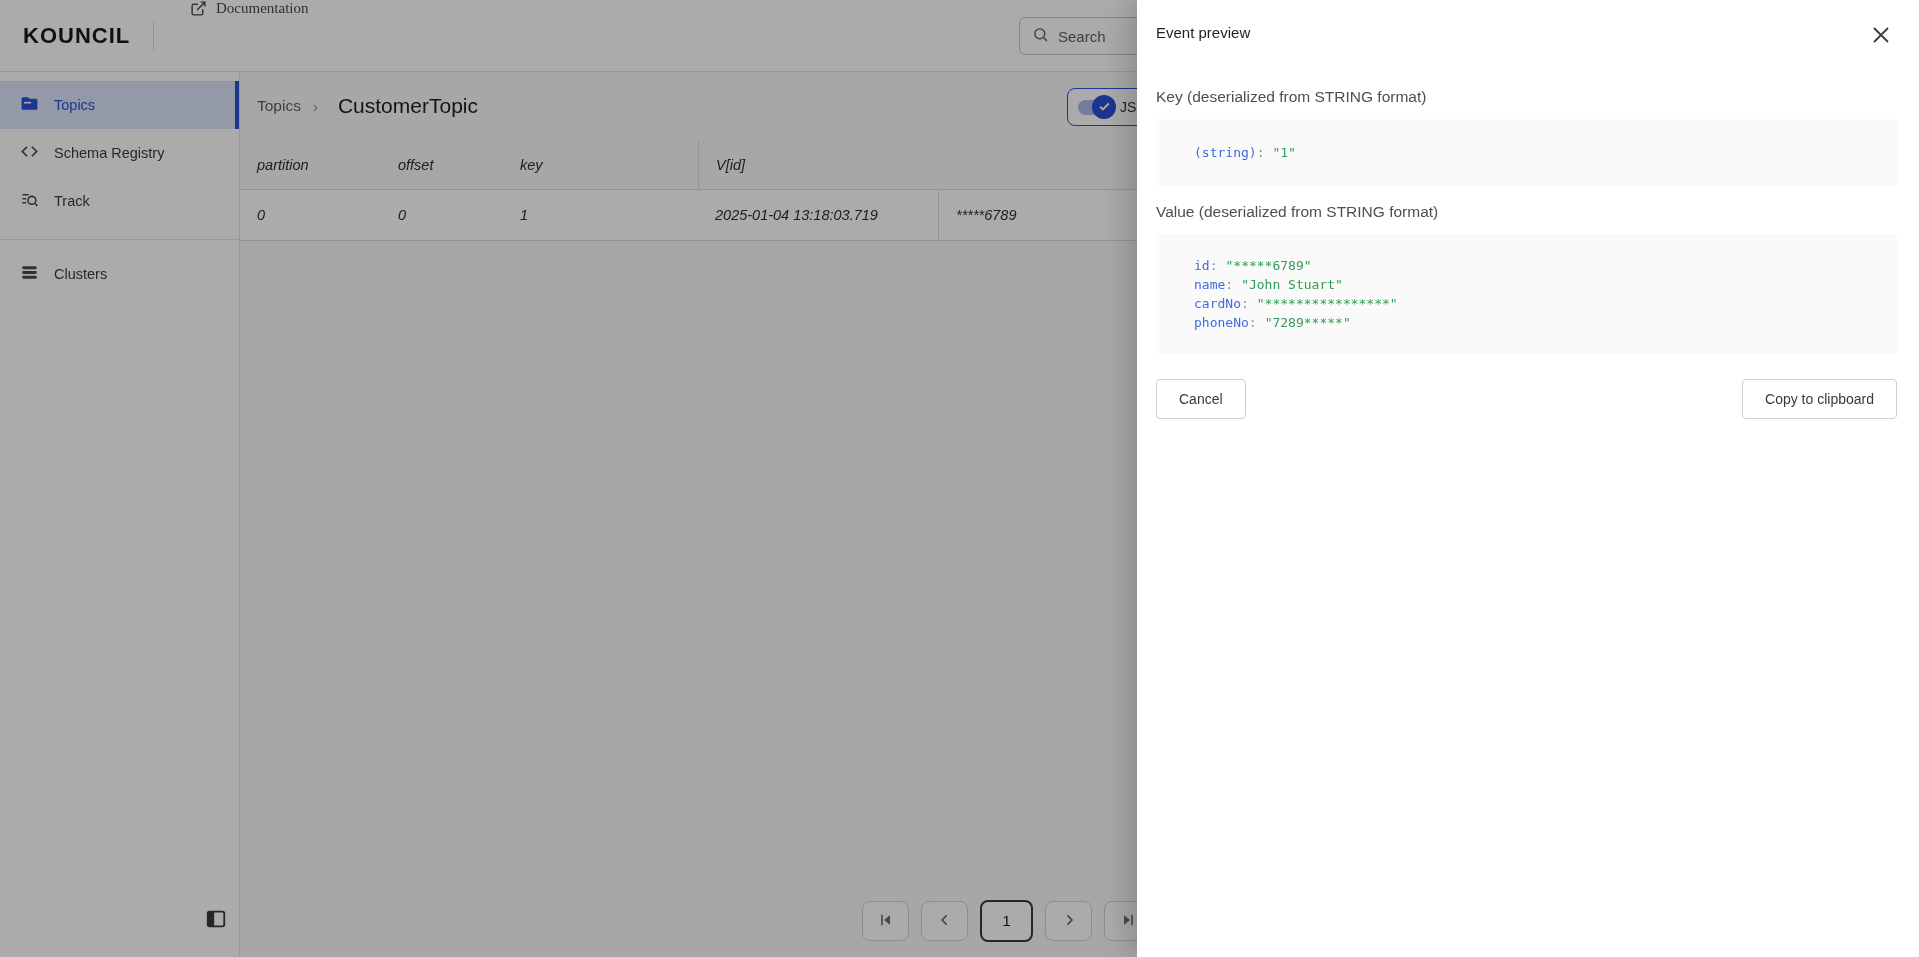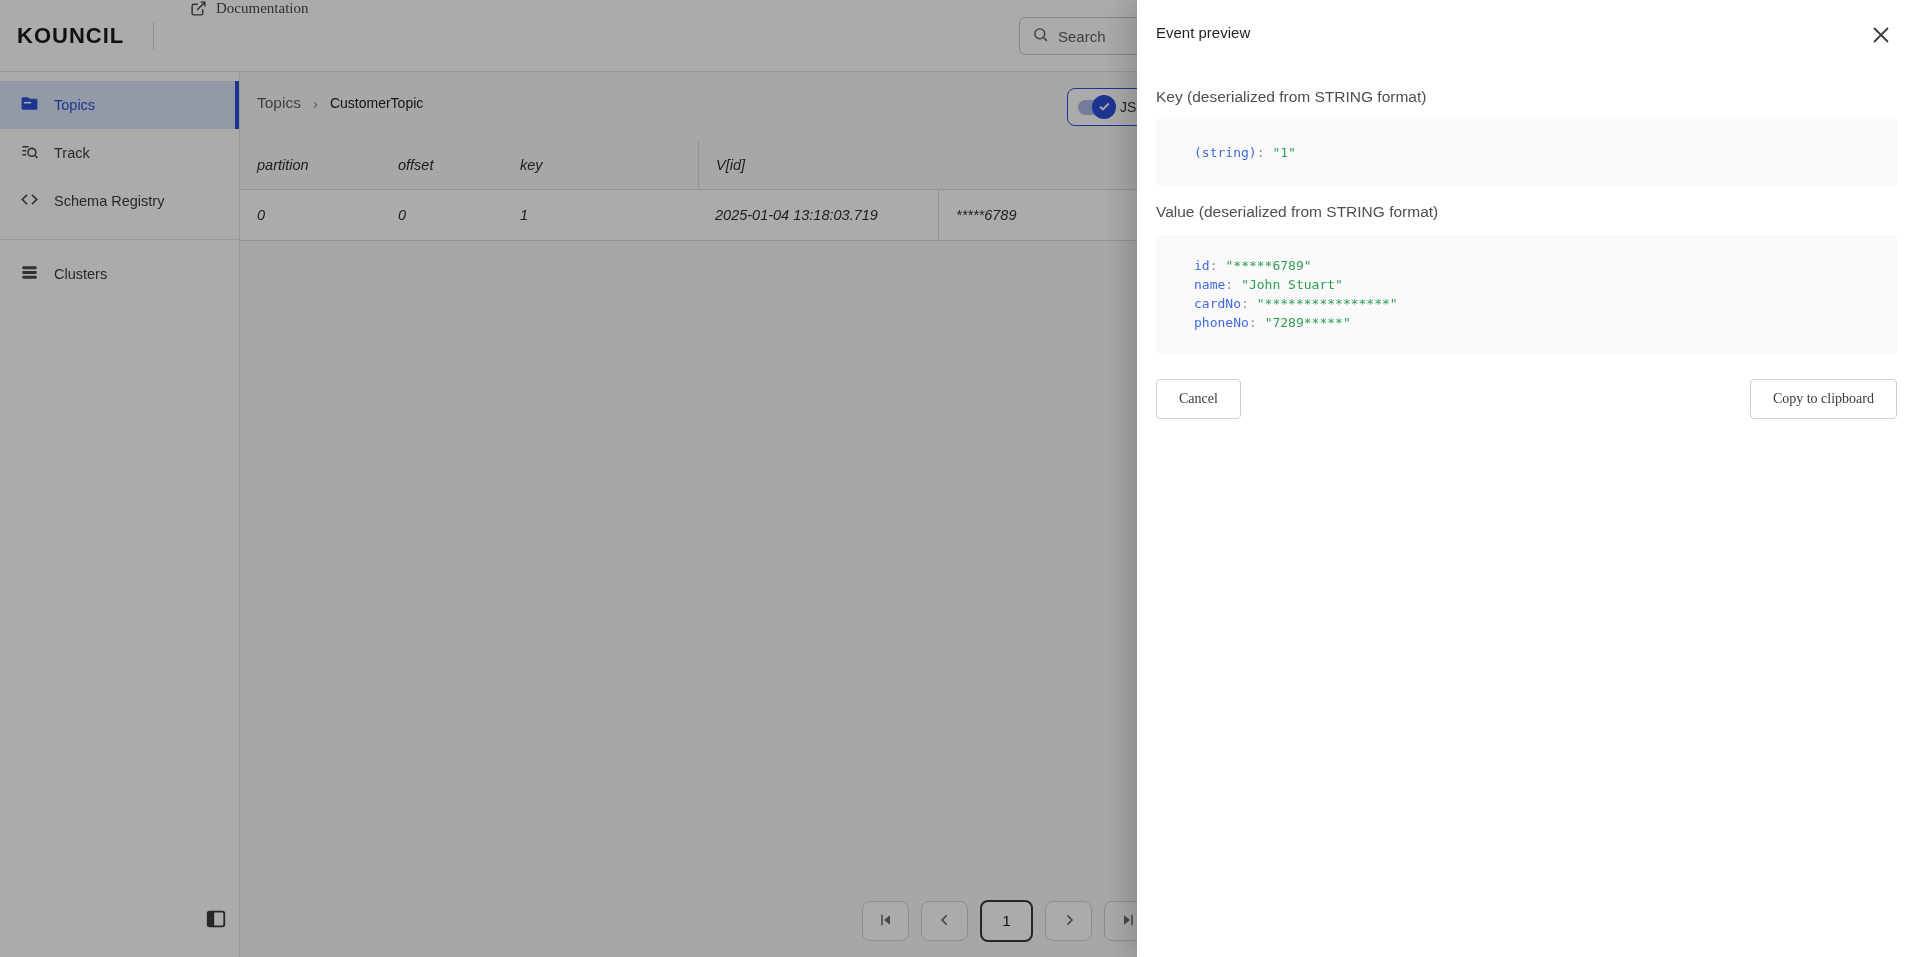--- a/index.html
+++ b/index.html
@@ -2,21 +2,21 @@
 <html style="--accent: #2b4fd8; --accent-light: #dbe4f8; --code-key: #4169e1; --code-value: #2f9e54;"><head>
 <meta charset="utf-8">
 <style>
   * { margin:0; padding:0; box-sizing:border-box; }
   html,body { width:1919px; height:957px; overflow:hidden; font-family:"Liberation Sans", sans-serif; background:#fafafa; }
 
   
   .app { position:absolute; inset:0; background:#fafafa; }
 
   .topbar { position:absolute; top:0; left:0; width:1919px; height:72px; background:#ffffff; border-bottom:1px solid #e2e2e2; z-index:1; }
-  .logo { position:absolute; left:17px; top:0; height:72px; display:flex; align-items:center; font-size:22px; font-weight:900; letter-spacing:1px; color:#1a1a1a; }
+  .logo { position:absolute; left:23px; top:0; height:72px; display:flex; align-items:center; font-size:22px; font-weight:900; letter-spacing:1px; color:#1a1a1a; }
   .topbar-sep { position:absolute; left:153px; top:22px; width:1px; height:28px; background:#d9d9d9; }
   .doc-link { position:absolute; left:190px; top:0; height:72px; display:flex; align-items:flex-start; gap:9px; color:#4a4a4a; font-size:15px; cursor:pointer;font-family:Liberation Serif, serif; }
   .doc-link svg { width:17px; height:17px; stroke:#4a4a4a; }
   .searchbox { position:absolute; left:1019px; top:17px; width:260px; height:38px; border:1px solid #c9c9c9; border-radius:6px; background:#fff; display:flex; align-items:center; padding:0 12px; gap:9px; }
   .searchbox svg { width:17px; height:17px; stroke:#5f5f5f; flex:none; }
   .searchbox input { border:none; outline:none; font-size:15px; color:#333; width:100%; background:transparent; font-family:"Liberation Sans", sans-serif; }
   .searchbox input::placeholder { color:#5f5f5f; opacity:1; }
 
   .sidebar { position:absolute; left:0; top:72px; width:240px; height:885px; background:#ffffff; border-right:1px solid #e2e2e2; padding-top:9px; z-index:1; }
   .side-item { height:48px; display:flex; align-items:center; gap:15px; padding-left:20px; font-size:14.5px; color:#3c3c3c; cursor:pointer; }
@@ -26,21 +26,21 @@
   .side-item.active { background:var(--accent-light); color:var(--accent); border-right:4px solid var(--accent); }
   .side-item.active .fill-ic { fill:var(--accent); }
   .sidebar-divider { height:1px; background:#e4e4e4; margin:14px 0 10px 0; }
   .collapse-btn { position:absolute; left:203px; bottom:24px; width:26px; height:26px; background:none; border:none; cursor:pointer; padding:0; }
   .collapse-btn svg { width:22px; height:22px; }
 
   .main { position:absolute; left:240px; top:72px; right:0; bottom:0; background:#fafafa; }
   .breadcrumb { position:absolute; left:17px; top:22px; display:flex; align-items:center; gap:12px; }
   .crumb-parent { font-size:15.5px; color:#5f5f5f; cursor:pointer; }
   .crumb-chevron { color:#8a8a8a; font-size:15px; }
-  .crumb-current { font-size:14px; color:#212121; font-weight:500; }
+  .crumb-current { font-size:21px; color:#212121; font-weight:500;margin-left:8px; }
 
   .json-toggle { position:absolute; left:827px; top:16px; width:132px; height:38px; border:1px solid var(--accent); border-radius:8px; background:#fff; display:flex; align-items:center; padding:0 10px; gap:8px; cursor:pointer; }
   .switch-track { position:relative; width:34px; height:15px; border-radius:8px; background:#a9bbe8; flex:none; }
   .switch-thumb { position:absolute; right:-4px; top:-5px; width:24px; height:24px; border-radius:50%; background:var(--accent); display:flex; align-items:center; justify-content:center; }
   .switch-thumb svg { width:13px; height:13px; stroke:#fff; }
   .json-toggle .tg-label { font-size:14px; color:#333; white-space:nowrap; }
 
   .etable { position:absolute; left:0; top:69px; right:0; }
   .trow { display:flex; align-items:stretch;font-style:italic; }
   .trow > div { padding-left:17px; display:flex; align-items:center; font-size:14.5px; color:#2f2f2f; }
@@ -63,21 +63,21 @@
   .section-heading { margin-top:47px; font-size:15.5px; color:#4f4f4f; }
   .section-heading.second { margin-top:17px; }
   .code-box { margin-top:13px; background:#fafafa; border-radius:2px; padding:24px 16px 24px 38px; font-family:"DejaVu Sans Mono", monospace; font-size:13px; }
   .code-box.tall { padding-top:22px; padding-bottom:22px; }
   .code-line { line-height:19px; white-space:pre; }
   .ck { color:var(--code-key); }
   .cp { color:#8a8a8a; margin-right:8px; }
   .cv { color:var(--code-value); }
 
   .drawer-actions { margin-top:25px; display:flex; justify-content:space-between; }
-  .btn { height:40px; background:#fff; border:1px solid #cfcfcf; border-radius:4px; padding:8px 22px; font-family:Liberation Serif, serif; font-size:14px; color:#3a3a3a; cursor:pointer; }
+  .btn { height:40px; background:#fff; border:1px solid #cfcfcf; border-radius:4px; padding:8px 22px; font-family:Liberation Sans, sans-serif; font-size:14px; color:#3a3a3a; cursor:pointer; }
 </style>
 </head>
 <body>
 
 <div class="app">
 
   <header class="topbar">
     <div class="logo">KOUNCIL</div>
     <div class="topbar-sep"></div>
     <div class="doc-link">
@@ -106,36 +106,36 @@
       <span>
         <svg viewBox="0 0 24 24" class="fill-ic" width="19" height="19">
             <path class="fill-ic" d="M10 4H4a2 2 0 0 0-2 2v12a2 2 0 0 0 2 2h16a2 2 0 0 0 2-2V8a2 2 0 0 0-2-2h-8l-2-2z"></path>
             <rect x="5" y="10" width="9" height="2" fill="#fff"></rect>
           </svg>
       </span>
       <span>Topics</span>
     </div>
     <div class="side-item">
       <span>
+        <svg viewBox="0 0 24 24" class="stroke-ic" fill="none" stroke-width="2.2" width="19" height="19">
+            <path d="M9 6l-6 6 6 6"></path>
+            <path d="M15 6l6 6-6 6"></path>
+          </svg>
+      </span>
+      <span>Schema Registry</span>
+    </div>
+    <div class="side-item">
+      <span>
         <svg viewBox="0 0 24 24" class="stroke-ic" fill="none" stroke-width="2" width="19" height="19">
             <path d="M3 6h8M3 11h5M3 16h5"></path>
             <circle cx="15" cy="13" r="5"></circle>
             <path d="M19 17l3 3"></path>
           </svg>
       </span>
       <span>Track</span>
-    </div>
-    <div class="side-item">
-      <span>
-        <svg viewBox="0 0 24 24" class="stroke-ic" fill="none" stroke-width="2.2" width="19" height="19">
-            <path d="M9 6l-6 6 6 6"></path>
-            <path d="M15 6l6 6-6 6"></path>
-          </svg>
-      </span>
-      <span>Schema Registry</span>
     </div>
     <div class="sidebar-divider"></div>
     <div class="side-item">
       <span>
         <svg viewBox="0 0 24 24" width="19" height="19">
             <rect class="fill-ic" x="3" y="4" width="18" height="4" rx="1"></rect>
             <rect class="fill-ic" x="3" y="10" width="18" height="4" rx="1"></rect>
             <rect class="fill-ic" x="3" y="16" width="18" height="4" rx="1"></rect>
           </svg>
       </span>

